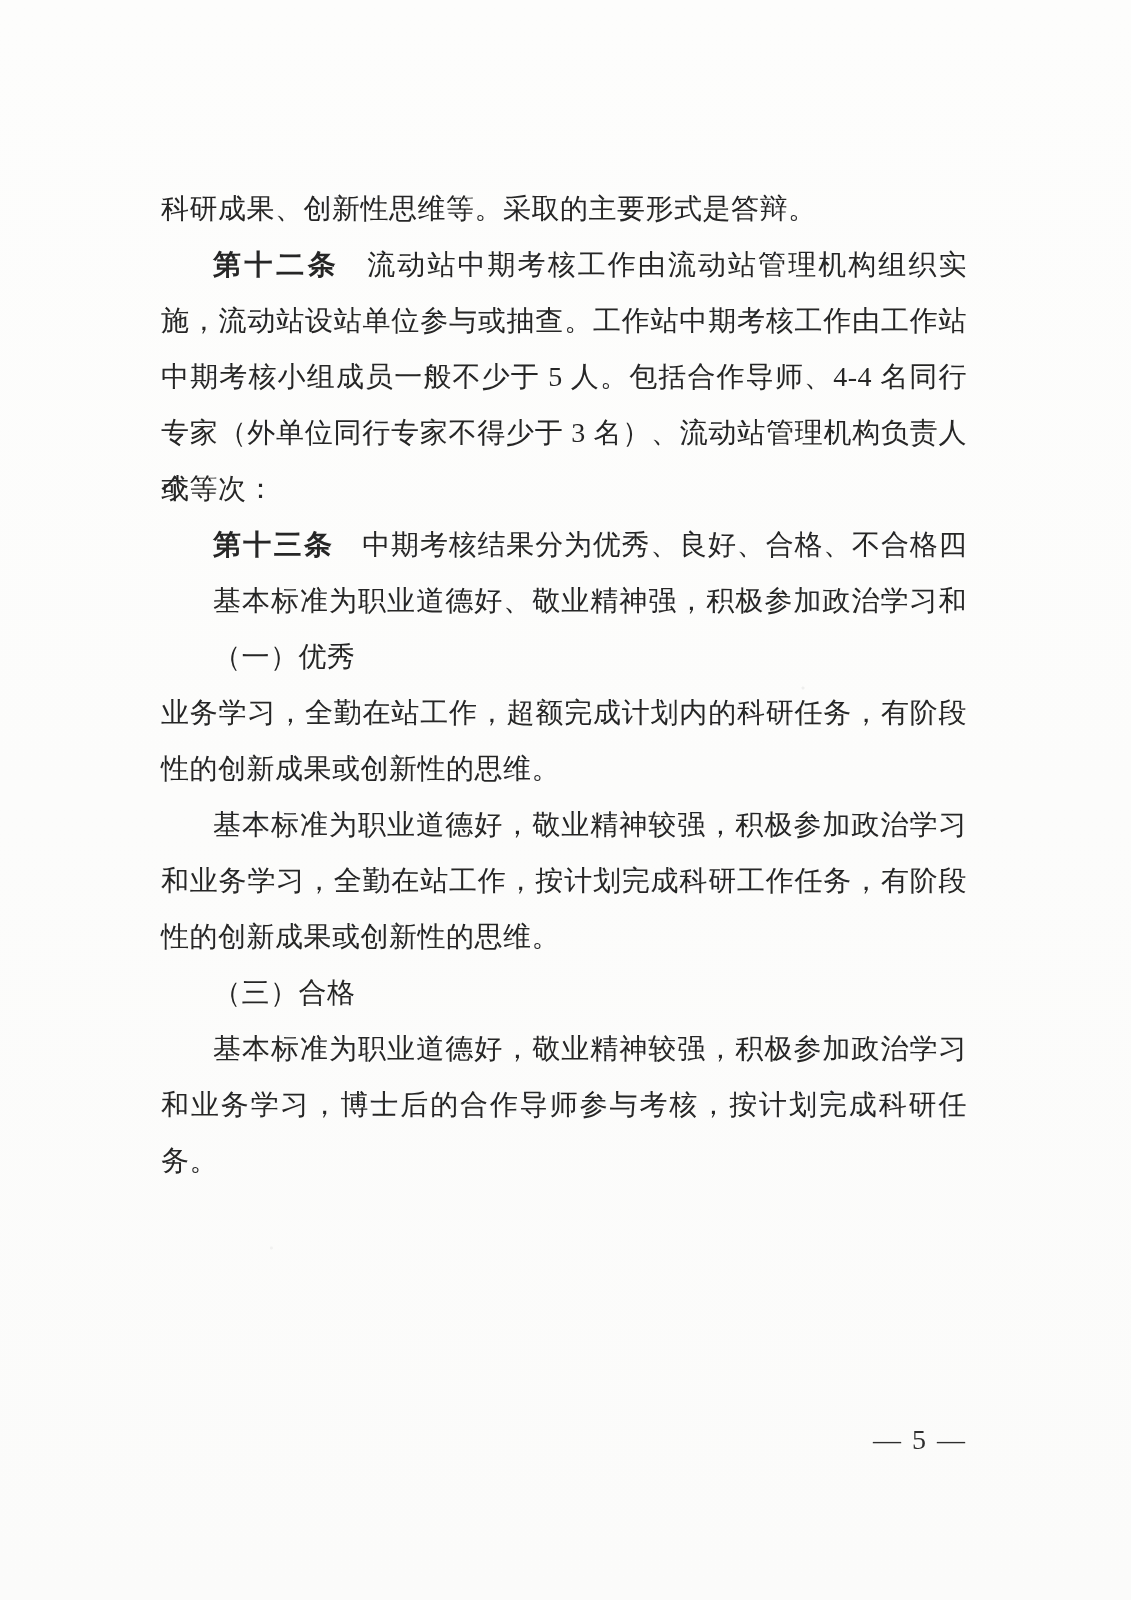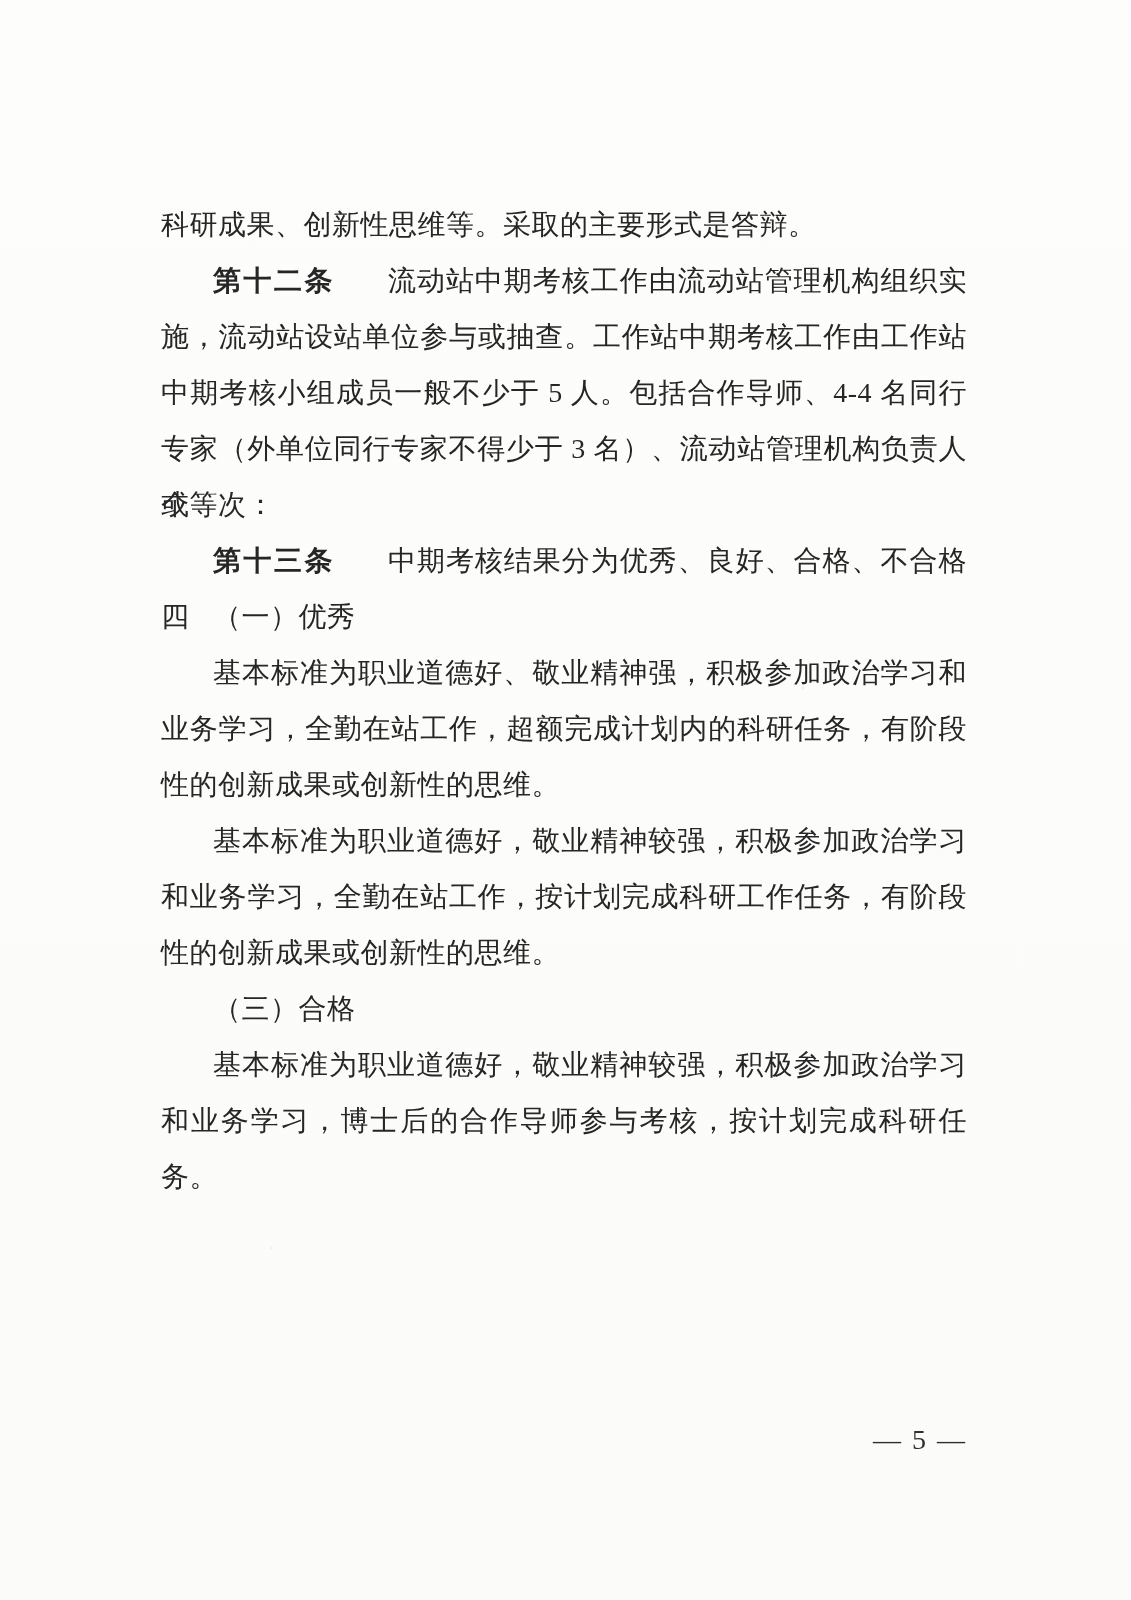--- a/index.html
+++ b/index.html
@@ -17,21 +17,21 @@
       radial-gradient(circle at 71% 43%, rgba(120,120,120,0.10) 0 1px, transparent 2px),
       radial-gradient(circle at 24% 78%, rgba(120,120,120,0.08) 0 1px, transparent 2px),
       linear-gradient(180deg, #fdfdfc 0%, #fbfbfa 100%);
     overflow: hidden;
     font-family: "Liberation Serif", "DejaVu Serif", serif;
     color: #262626;
   }
   .textblock {
     position: absolute;
     left: 161px;
-    top: 197px;
+    top: 181px;
     width: 806px;
   }
   .line {
     height: 56px;
     line-height: 56px;
     font-size: 28px;
     letter-spacing: 0.5px;
     white-space: nowrap;
     text-align: left;
   }
@@ -42,21 +42,21 @@
     text-align-last: justify;
     text-justify: inter-character;
   }
   .line.indent {
     text-indent: 52px;
   }
   .clause-head {
     font-weight: 700;
     font-family: Liberation Serif, serif;
     letter-spacing: 2px;
-    margin-right: 53px;
+    margin-right: 28px;
   }
   .footer-pagenum {
     position: absolute;
     left: 161px;
     top: 1412px;
     width: 806px;
     height: 56px;
     line-height: 56px;
     font-size: 28px;
     text-align: right;
@@ -80,23 +80,23 @@
     <div class="line fill">中期考核小组成员一般不少于 5 人。包括合作导师、4-4 名同行</div>
 
     <div class="line fill">专家（外单位同行专家不得少于 3 名）、流动站管理机构负责人或</div>
 
 
 
     <div class="line">个等次：</div>
 
     <div class="line indent fill"><span class="clause-head">第十三条</span><span>中期考核结果分为优秀、良好、合格、不合格四</span></div>
 
+    <div class="line indent fill">基本标准为职业道德好、敬业精神强，积极参加政治学习和</div>
+
     <div class="line indent">（一）优秀</div>
-
-    <div class="line indent fill">基本标准为职业道德好、敬业精神强，积极参加政治学习和</div>
 
     <div class="line fill">业务学习，全勤在站工作，超额完成计划内的科研任务，有阶段</div>
 
     <div class="line">性的创新成果或创新性的思维。</div>
 
 
     <div class="line indent fill">基本标准为职业道德好，敬业精神较强，积极参加政治学习</div>
 
     <div class="line fill">和业务学习，全勤在站工作，按计划完成科研工作任务，有阶段</div>
 

